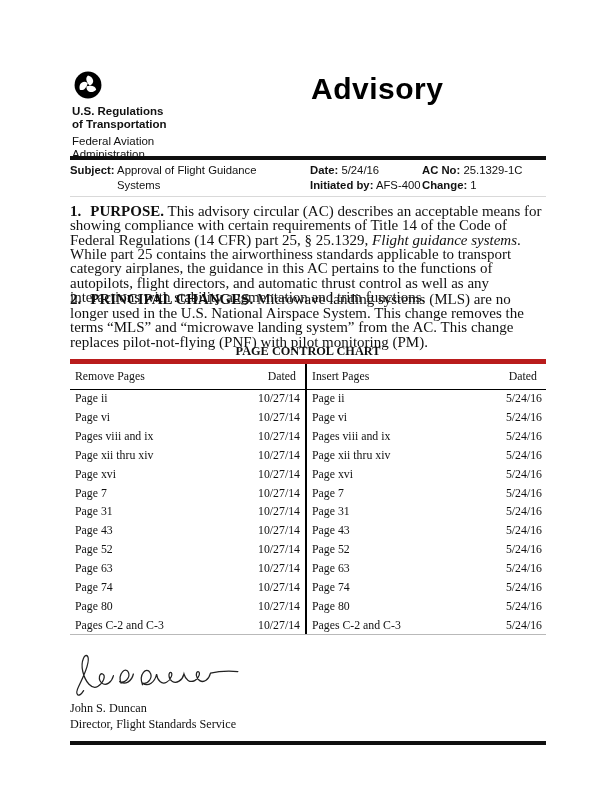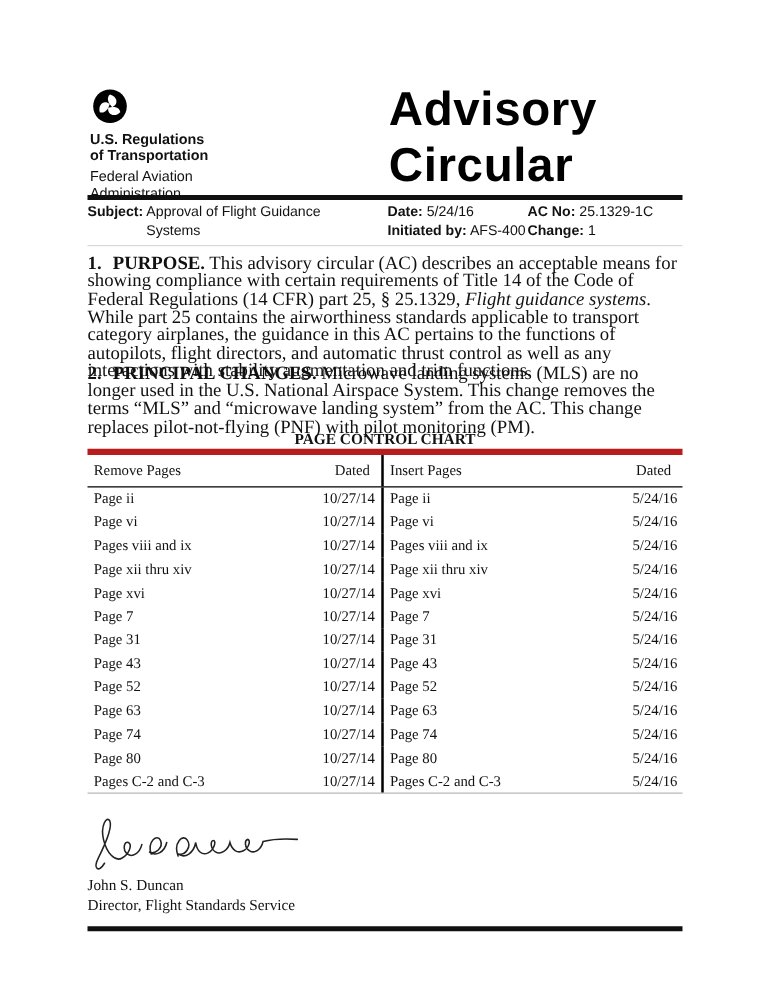--- a/index.html
+++ b/index.html
@@ -3,21 +3,21 @@
 <meta charset="utf-8">
 <style>
   html,body{margin:0;padding:0;background:#fff;}
   body{width:612px;height:792px;position:relative;font-family:"Liberation Serif",serif;color:#111;}
   .abs{position:absolute;}
   
   .hdr-left{left:72px;top:71px;width:230px;font-family:"Liberation Sans",sans-serif;}
   .logo{display:block;margin-left:2px;margin-bottom:2px;}
   .dept{font-size:11.5px;font-weight:bold;line-height:13px;}
   .agency{font-size:11.5px;line-height:13px;margin-top:4px;}
-  .doc-title{left:311px;top:66px;font-family:"Liberation Sans",sans-serif;font-weight:bold;font-size:38px;line-height:45px;letter-spacing:0.5px;color:#000;}
+  .doc-title{left:311px;top:66px;font-family:"Liberation Sans",sans-serif;font-weight:bold;font-size:30px;line-height:45px;letter-spacing:0.5px;color:#000;}
   .rule{left:70px;width:476px;background:#101010;}
   .rule1{top:156px;height:3.5px;}
   .rule2{top:741px;height:3.5px;}
   
   .meta{left:70px;top:163px;width:476px;font-family:"Liberation Sans",sans-serif;font-size:11.3px;line-height:15px;}
   .meta b{font-weight:bold;}
   .meta-col{position:absolute;top:0;}
   .mc1{left:0;width:238px;}
   .mc2{left:240px;width:120px;}
   .mc3{left:352px;width:114px;}
@@ -65,21 +65,20 @@
     <div>of Transportation</div>
   </div>
   <div class="agency">
     <div>Federal Aviation</div>
     <div>Administration</div>
   </div>
 </div>
 
 <div class="abs doc-title">
   <div>Advisory</div>
-  <div>Circular</div>
 </div>
 
 <div class="abs rule rule1"></div>
 
 <div class="abs meta">
   <div class="meta-col mc1">
     <div><b>Subject:</b>
       <span>Approval of Flight Guidance</span></div>
     <div class="subj-l2">Systems</div>
   </div>

